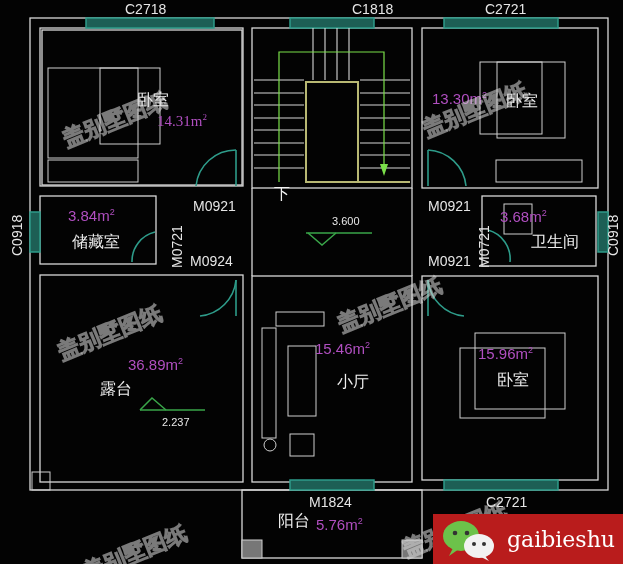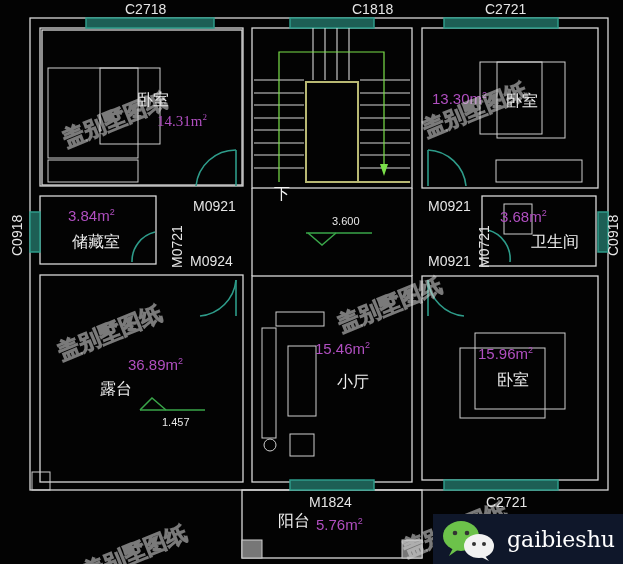--- a/index.html
+++ b/index.html
@@ -5,21 +5,21 @@
   html,body{margin:0;padding:0;background:#000;}
   #canvas{position:relative;width:623px;height:564px;background:#030303;overflow:hidden;font-family:"Liberation Sans","DejaVu Sans",sans-serif;}
   svg{position:absolute;left:0;top:0;}
   .lbl{position:absolute;color:#e6e6e6;font-size:14px;line-height:1;white-space:nowrap;}
   .area{position:absolute;color:#b04fc0;font-size:15px;line-height:1;white-space:nowrap;}
   .area sup{font-size:9px;vertical-align:6px;}
   .room{position:absolute;color:#f0f0f0;font-size:16px;font-family:"DejaVu Sans",sans-serif;line-height:1;white-space:nowrap;}
   .vert{transform:rotate(-90deg);transform-origin:left top;}
   .lev{position:absolute;color:#e8e8e8;font-size:11px;line-height:1;}
   .wm{position:absolute;color:transparent;-webkit-text-stroke:1px rgba(220,220,220,0.55);font-size:22px;font-weight:bold;font-family:"DejaVu Sans",sans-serif;transform:rotate(-22deg);white-space:nowrap;}
-  #badge{position:absolute;left:433px;top:514px;width:190px;height:50px;background:#0f172a;display:flex;align-items:center;}
+  #badge{position:absolute;left:433px;top:514px;width:190px;height:50px;background:#b91c1c;display:flex;align-items:center;}
   #badge .name{color:#fff;font-family:"DejaVu Serif",serif;font-size:22px;margin-left:8px;}
 </style>
 </head>
 <body>
 
 <div id="canvas">
   <svg width="623" height="564" viewBox="0 0 623 564">
     <g fill="none" stroke="#d8d8d8" stroke-width="1.3">
 
       <rect x="30" y="18" width="578" height="472"></rect>
@@ -158,21 +158,21 @@
 
   <span class="room" style="left:497px;top:372px;">卧室</span>
   <span class="area" style="left:478px;top:346px;"><span>15.96m</span><sup>2</sup></span>
 
   <span class="room" style="left:278px;top:513px;">阳台</span>
   <span class="area" style="left:316px;top:517px;"><span>5.76m</span><sup>2</sup></span>
 
   <span class="room" style="left:274px;top:186px;">下</span>
 
   <span class="lev" style="left:332px;top:216px;">3.600</span>
-  <span class="lev" style="left:162px;top:417px;">1.457</span>
+  <span class="lev" style="left:162px;top:417px;">2.237</span>
 
   <span class="wm" style="left:60px;top:105px;">盖别墅图纸</span>
   <span class="wm" style="left:420px;top:95px;">盖别墅图纸</span>
   <span class="wm" style="left:55px;top:318px;">盖别墅图纸</span>
   <span class="wm" style="left:335px;top:290px;">盖别墅图纸</span>
   <span class="wm" style="left:80px;top:538px;">盖别墅图纸</span>
   <span class="wm" style="left:400px;top:515px;">盖别墅图纸</span>
 
   <div id="badge">
     <svg width="60" height="46" viewBox="0 0 60 46" style="position:relative;margin-left:6px;">

